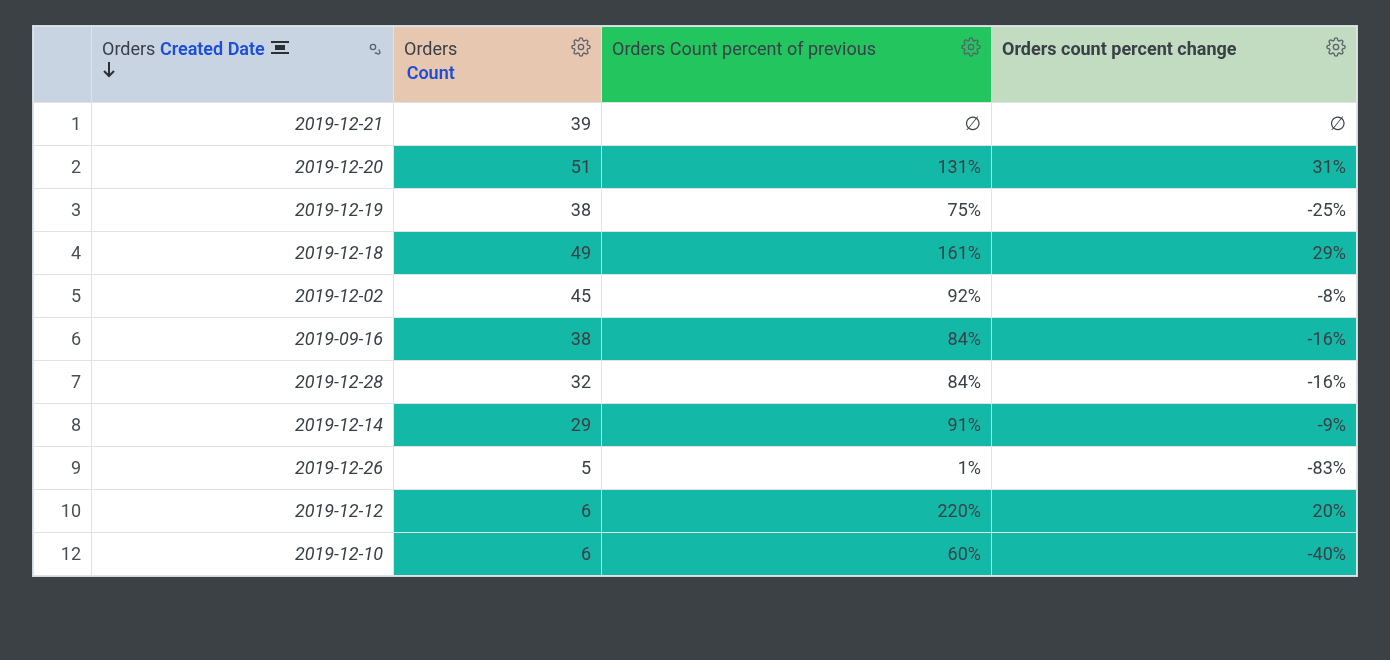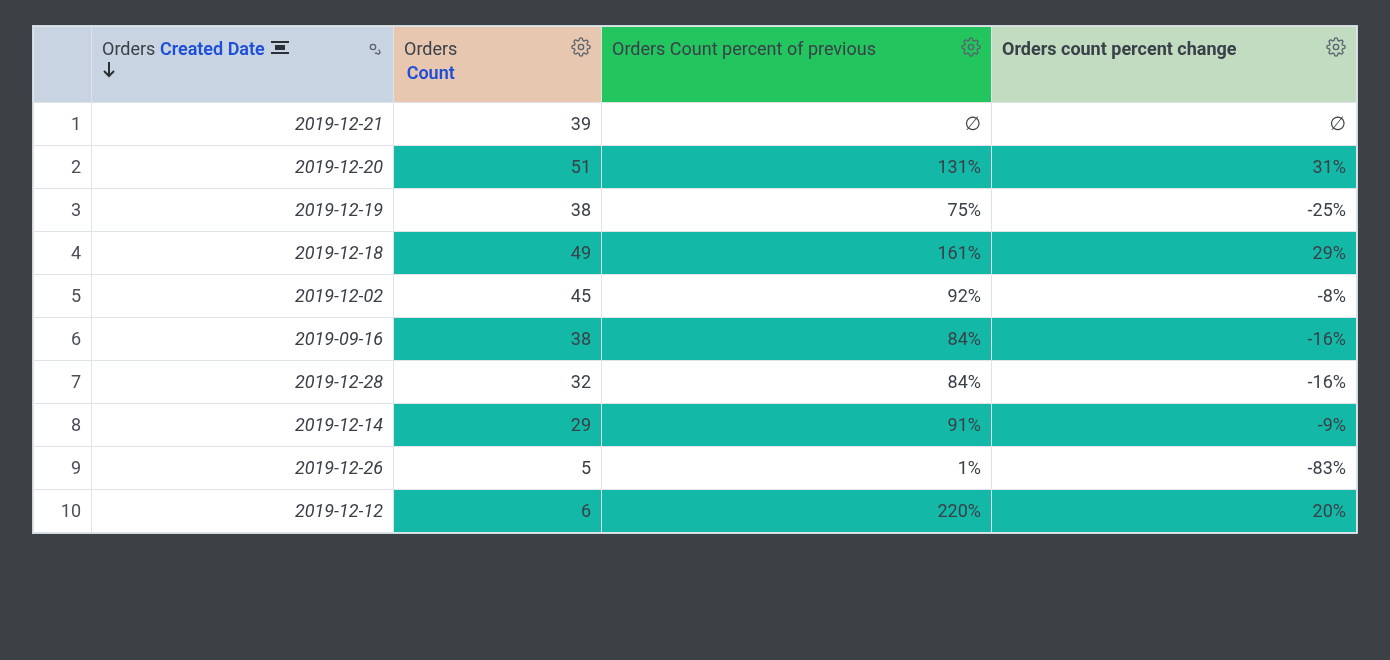--- a/index.html
+++ b/index.html
@@ -213,15 +213,22 @@
           <td class="num c3">1%</td>
           <td class="num c4">-83%</td>
         </tr>
         <tr class="alt">
           <td class="rownum">10</td>
           <td class="date c1">2019-12-12</td>
           <td class="num c2">6</td>
           <td class="num c3">220%</td>
           <td class="num c4">20%</td>
         </tr>
+        <tr class="alt">
+          <td class="rownum">12</td>
+          <td class="date c1">2019-12-10</td>
+          <td class="num c2">6</td>
+          <td class="num c3">60%</td>
+          <td class="num c4">-40%</td>
+        </tr>
       </tbody>
 </table>
 </div>
 
 </body></html>

